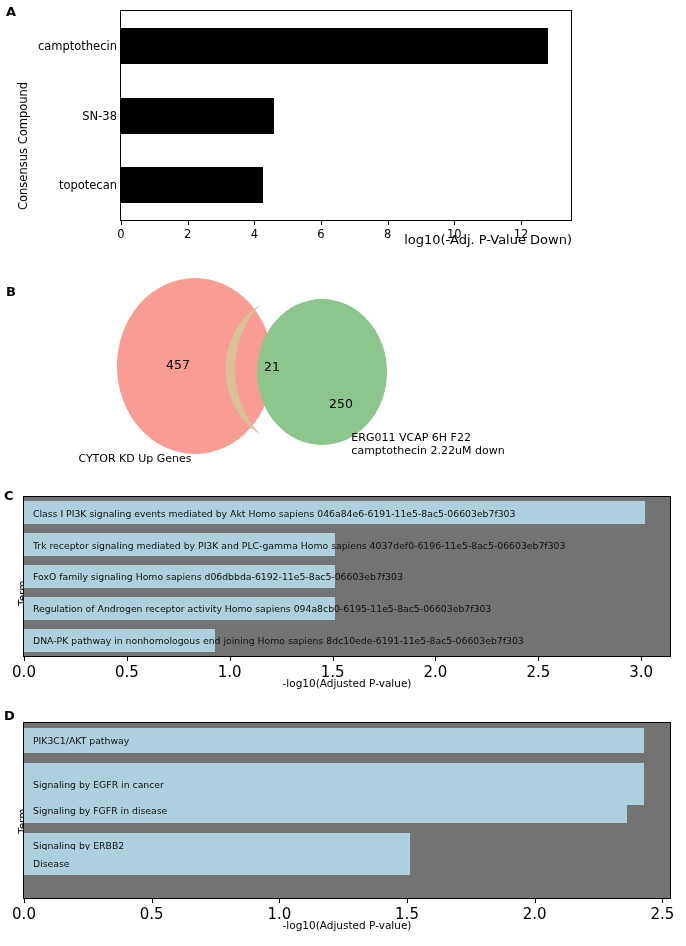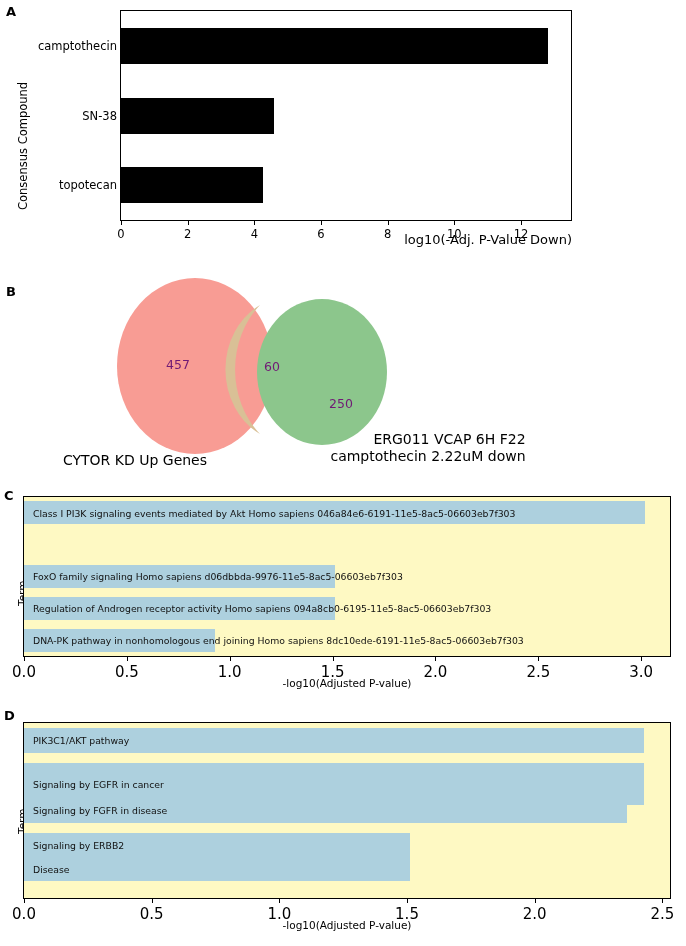--- a/index.html
+++ b/index.html
@@ -16,25 +16,25 @@
   .a-ytick{position:absolute;right:0;transform:translateY(-50%);font-size:11.5px;white-space:nowrap;text-align:right;}
   #a-yticks{position:absolute;left:0;top:10px;width:117px;height:211px;}
   #a-xticks{position:absolute;left:120px;top:221px;width:452px;height:20px;}
   .a-xtick{position:absolute;top:6px;transform:translateX(-50%);font-size:11.5px;}
   .a-xtickmark{position:absolute;top:0;width:1px;height:4px;background:#000;}
   #a-xlabel{position:absolute;left:120px;top:232px;width:452px;text-align:right;font-size:13px;}
 
   
   #panelB{left:0;top:262px;width:686px;height:226px;}
   #venn{position:absolute;left:0;top:0;width:686px;height:226px;}
-  .venn-count{position:absolute;transform:translate(-50%,-50%);font-size:12.5px;color:#701a75;}
-  .venn-label{position:absolute;transform:translateX(-50%);font-size:14px;text-align:right;line-height:1.22;white-space:pre-line;}
+  .venn-count{position:absolute;transform:translate(-50%,-50%);font-size:12.5px;color:#000000;}
+  .venn-label{position:absolute;transform:translateX(-50%);font-size:11px;text-align:left;line-height:1.22;white-space:pre-line;}
 
   
-  .ebar-plot{position:absolute;border:1.1px solid #000;background:#fef9c3;box-sizing:border-box;overflow:hidden;}
+  .ebar-plot{position:absolute;border:1.1px solid #000;background:#737373;box-sizing:border-box;overflow:hidden;}
   .ebar-row{position:absolute;left:0;width:100%;}
   .ebar-fill{position:absolute;left:0;top:0;height:100%;background:#ADD0DE;}
   .ebar-text{position:absolute;left:9px;top:50%;transform:translateY(-50%);font-size:9.3px;color:#111;white-space:nowrap;}
   .exticks{position:absolute;height:20px;}
   .extick{position:absolute;top:6px;transform:translateX(-50%);font-size:15px;}
   .extickmark{position:absolute;top:0;width:1px;height:4px;background:#000;}
   .exlabel{position:absolute;text-align:center;font-size:10.5px;}
   .eylabel{position:absolute;width:14px;}
   .eylabel span{display:block;transform:rotate(-90deg);transform-origin:left top;position:absolute;white-space:nowrap;font-size:10.5px;}
 
@@ -83,40 +83,44 @@
 </div>
 
 <div class="panel" id="panelB">
   <div class="panel-letter" style="left:6px;top:22px;">B</div>
   <svg id="venn" viewBox="0 0 686 226">
     <ellipse cx="195" cy="104" rx="78" ry="88" fill="#F89C94"></ellipse>
     <ellipse cx="322" cy="110" rx="65" ry="73" fill="#8CC68C"></ellipse>
     <path d="M 260 43 A 78 88 0 0 0 260 172 A 65 73 0 0 1 260 43 Z" fill="#D9C096"></path>
   </svg>
   <div class="venn-count" style="left:178px;top:102px;">457</div>
-  <div class="venn-count" style="left:272px;top:104px;">60</div>
+  <div class="venn-count" style="left:272px;top:104px;">21</div>
   <div class="venn-count" style="left:341px;top:104px;margin-top:37px;">250</div>
   <div class="venn-label" style="left:135px;top:190px;">CYTOR KD Up Genes</div>
   <div class="venn-label" style="left:428px;top:169px;">ERG011 VCAP 6H F22
 camptothecin 2.22uM down</div>
 </div>
 
 <div class="panel" id="panelC">
   <div class="panel-letter" style="left:4px;top:0px;">C</div>
   <div class="eylabel" style="left:4px;top:60px;height:80px;">
     <span style="left:12px;top:58px;">Term</span>
   </div>
   <div class="ebar-plot" id="c-plot">
       <div class="ebar-row" style="top: 4.452px; height: 22.896px;">
         <div class="ebar-fill" style="width: 621.312px; background: rgb(173, 208, 222);"></div>
         <div class="ebar-text">Class I PI3K signaling events mediated by Akt Homo sapiens 046a84e6-6191-11e5-8ac5-06603eb7f303</div>
       </div>
+      <div class="ebar-row" style="top: 36.252px; height: 22.896px;">
+        <div class="ebar-fill" style="width: 310.656px; background: rgb(173, 208, 222);"></div>
+        <div class="ebar-text">Trk receptor signaling mediated by PI3K and PLC-gamma Homo sapiens 4037def0-6196-11e5-8ac5-06603eb7f303</div>
+      </div>
       <div class="ebar-row" style="top: 68.052px; height: 22.896px;">
         <div class="ebar-fill" style="width: 310.656px; background: rgb(173, 208, 222);"></div>
-        <div class="ebar-text">FoxO family signaling Homo sapiens d06dbbda-9976-11e5-8ac5-06603eb7f303</div>
+        <div class="ebar-text">FoxO family signaling Homo sapiens d06dbbda-6192-11e5-8ac5-06603eb7f303</div>
       </div>
       <div class="ebar-row" style="top: 99.852px; height: 22.896px;">
         <div class="ebar-fill" style="width: 310.656px; background: rgb(173, 208, 222);"></div>
         <div class="ebar-text">Regulation of Androgen receptor activity Homo sapiens 094a8cb0-6195-11e5-8ac5-06603eb7f303</div>
       </div>
       <div class="ebar-row" style="top: 131.652px; height: 22.896px;">
         <div class="ebar-fill" style="width: 191.331px; background: rgb(173, 208, 222);"></div>
         <div class="ebar-text">DNA-PK pathway in nonhomologous end joining Homo sapiens 8dc10ede-6191-11e5-8ac5-06603eb7f303</div>
       </div>
     </div>
@@ -154,21 +158,21 @@
         <div class="ebar-text">Signaling by EGFR in cancer</div>
       </div>
       <div class="ebar-row" style="top: 74.9px; height: 25.2px;">
         <div class="ebar-fill" style="width: 602.593px; background: rgb(173, 208, 222);"></div>
         <div class="ebar-text">Signaling by FGFR in disease</div>
       </div>
       <div class="ebar-row" style="top: 109.9px; height: 25.2px;">
         <div class="ebar-fill" style="width: 385.557px; background: rgb(173, 208, 222);"></div>
         <div class="ebar-text">Signaling by ERBB2</div>
       </div>
-      <div class="ebar-row" style="top: 133px; height: 25.2px;">
+      <div class="ebar-row" style="top: 127px; height: 25.2px;">
         <div class="ebar-fill" style="width: 385.557px; background: rgb(173, 208, 222);"></div>
         <div class="ebar-text">Disease</div>
       </div>
     </div>
   <div class="exticks" id="d-xticks" style="left:23px;top:193px;width:648px;">
       <div class="extickmark" style="left: 1px;"></div>
       <div class="extick" style="left: 1px;">0.0</div>
       <div class="extickmark" style="left: 128.668px;"></div>
       <div class="extick" style="left: 128.668px;">0.5</div>
       <div class="extickmark" style="left: 256.336px;"></div>

